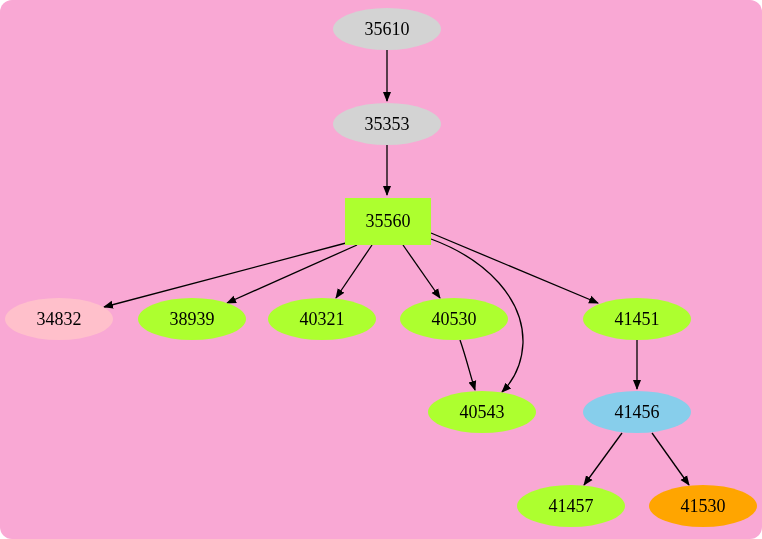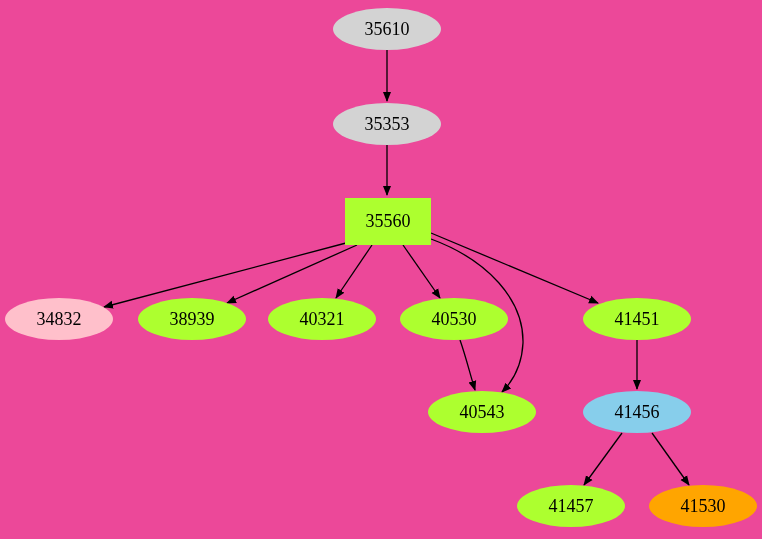--- a/index.html
+++ b/index.html
@@ -3,23 +3,24 @@
 <meta charset="utf-8">
 <style>
   html, body {
     margin: 0;
     padding: 0;
     background: #ffffff;
   }
   .canvas-wrap {
     width: 762px;
     height: 539px;
-    background: #ec4899;
+    background: #f9a8d4;
     position: relative;
     overflow: hidden;
+    border-radius: 12px;
   }
   svg {
     display: block;
   }
   .edge {
     fill: none;
     stroke: #000000;
     stroke-width: 1.3;
   }
   .node-shape {

